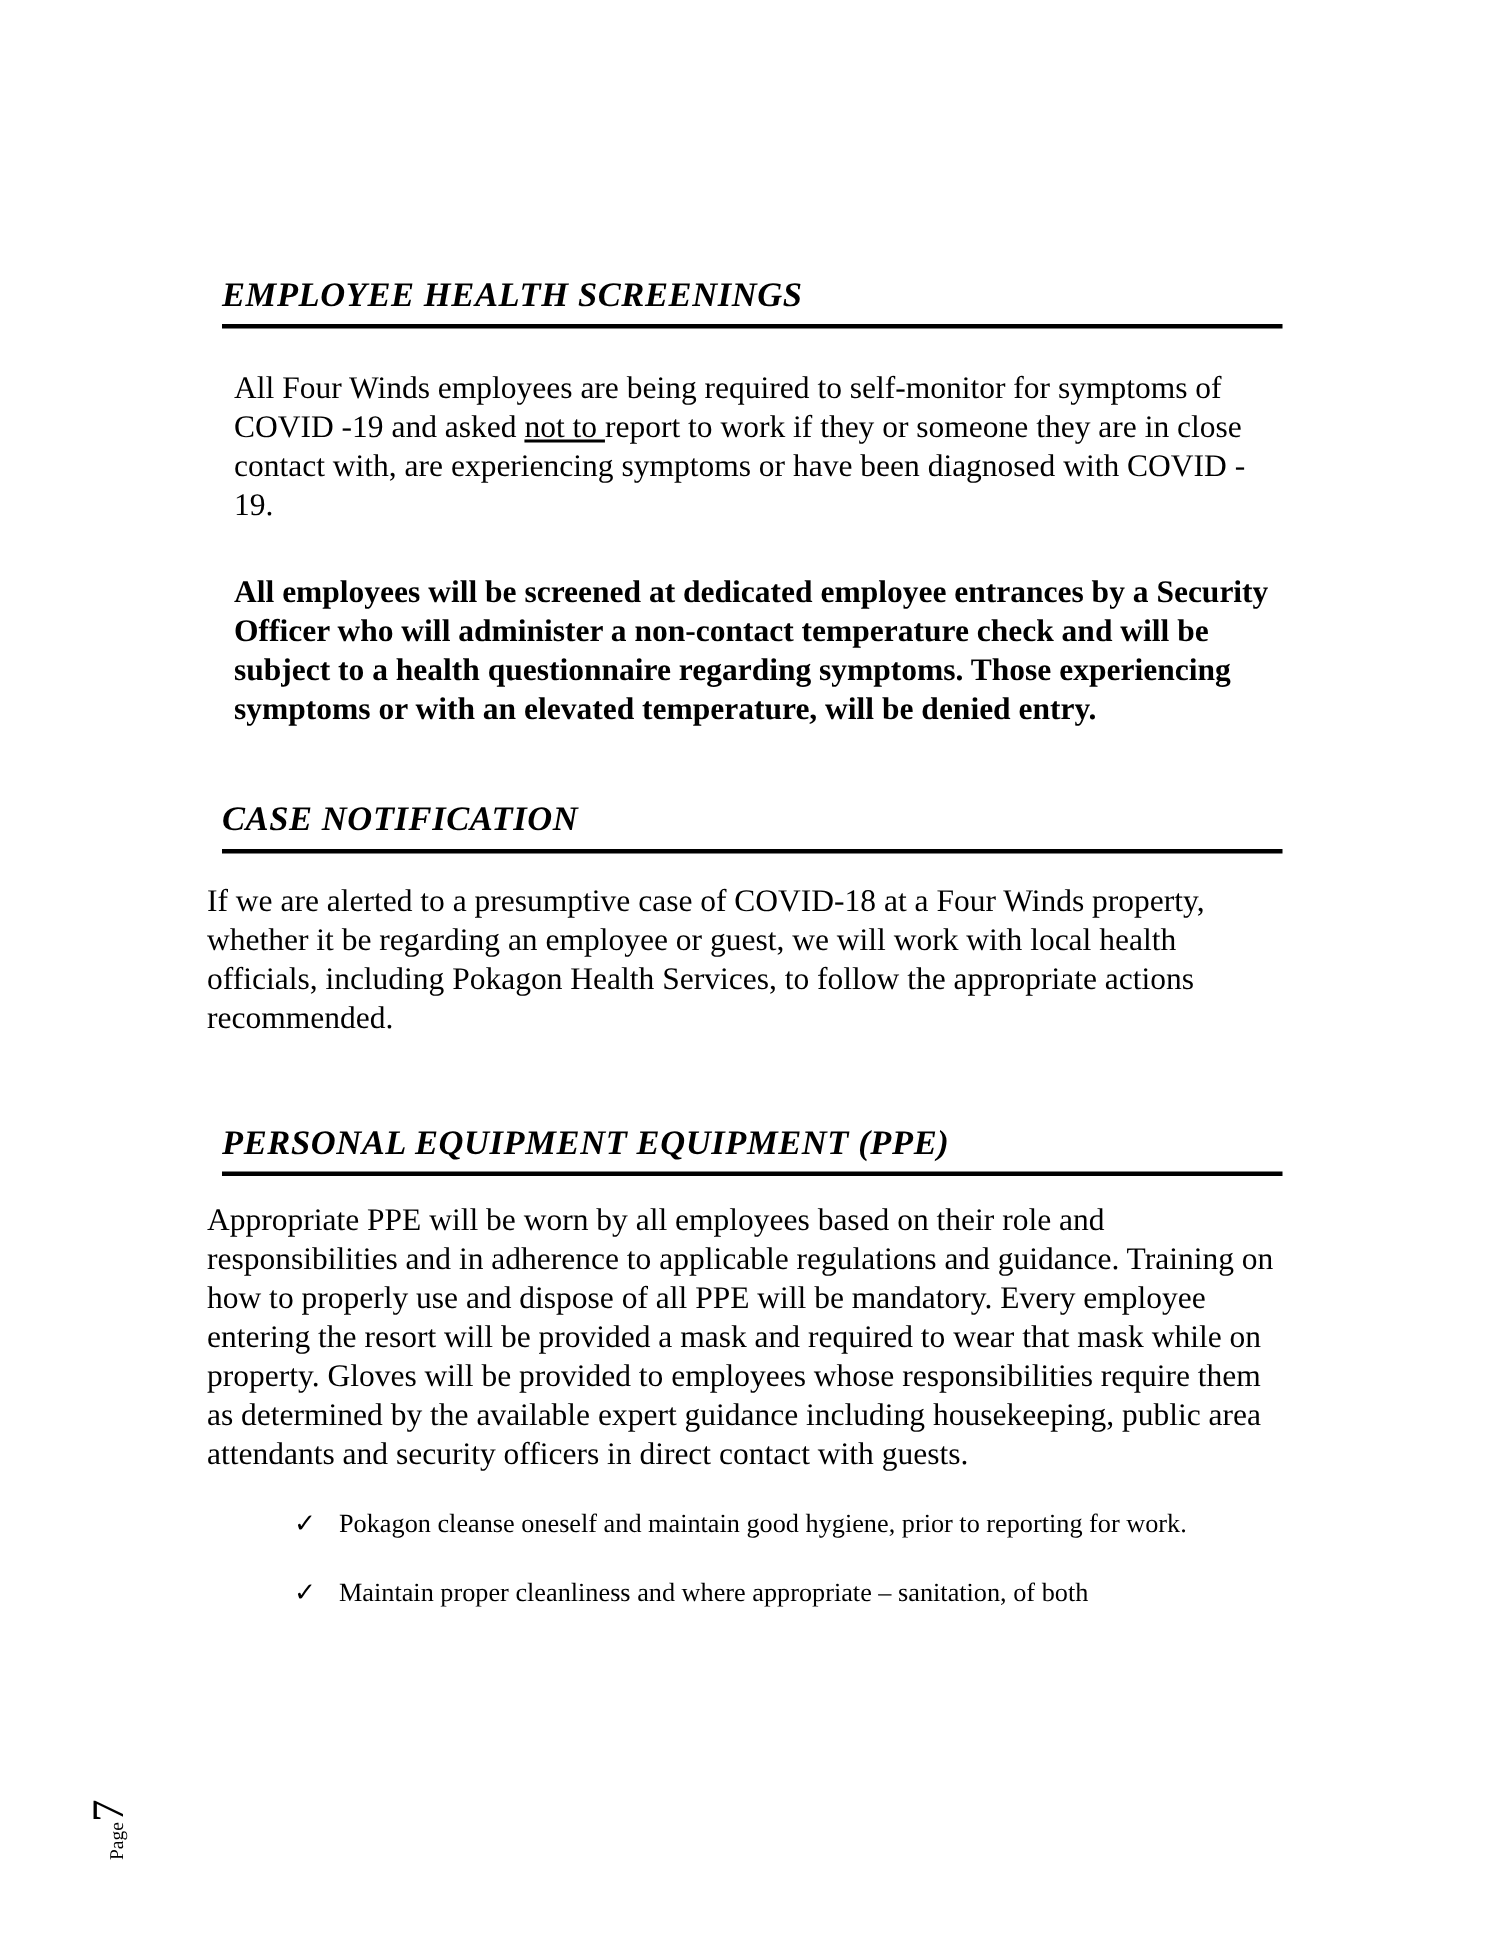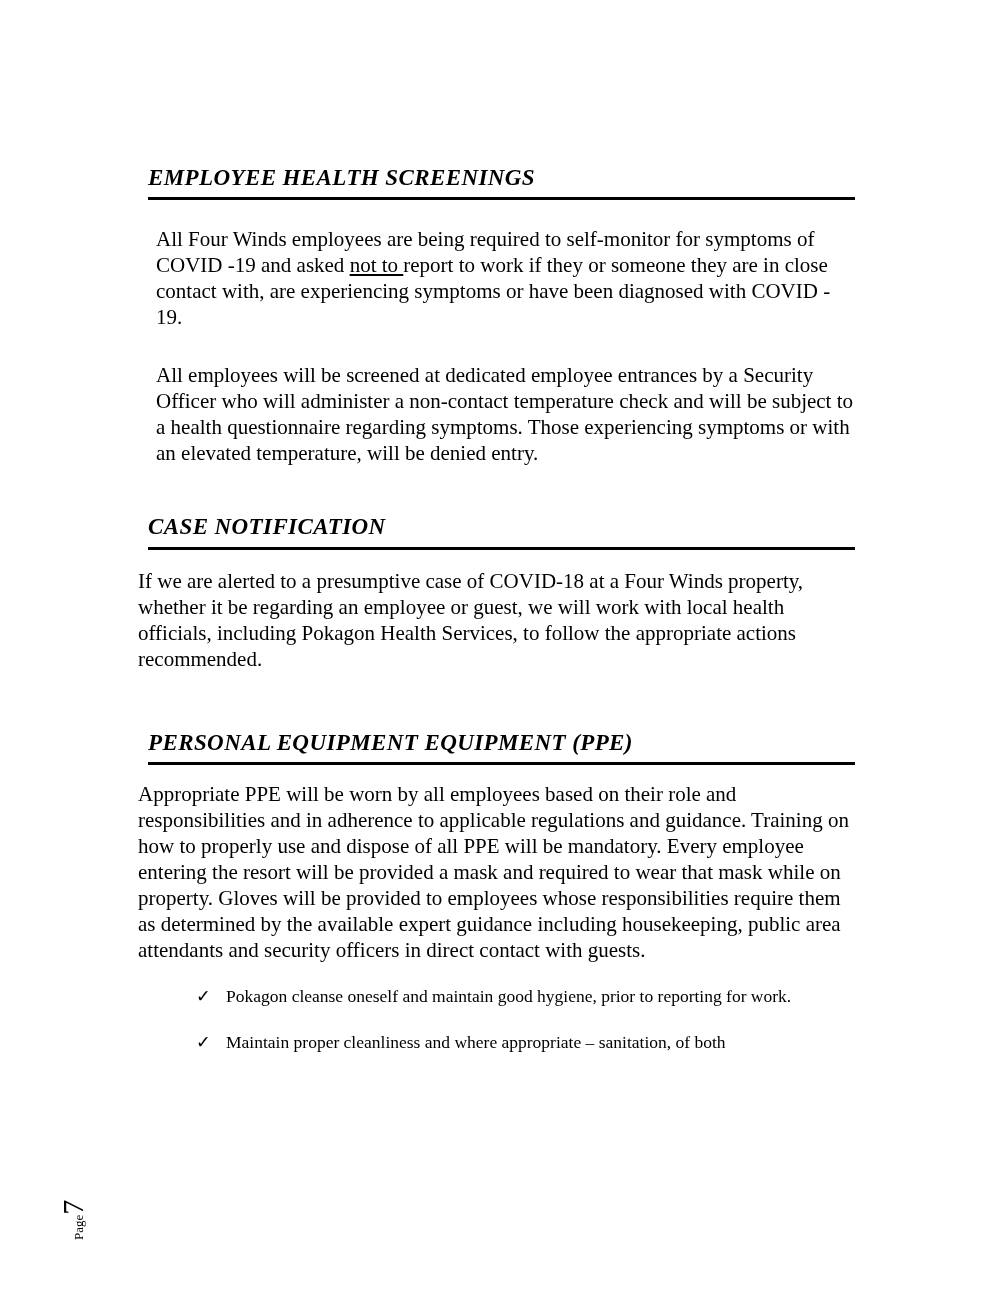--- a/index.html
+++ b/index.html
@@ -12,21 +12,21 @@
       width: 1000px;
       height: 1294px;
       background: #ffffff;
       color: #000000;
       font-family: "Liberation Serif", serif;
       overflow: hidden;
     }
     .content {
       position: absolute;
       left: 148px;
-      top: 165px;
+      top: 184px;
       width: 707px;
     }
     h1, p {
       margin: 0;
       padding: 0;
     }
     .heading {
       font-size: 23px;
       font-weight: bold;
       font-style: italic;
@@ -36,21 +36,21 @@
       padding-bottom: 6px;
     }
     .body-text {
       font-size: 21px;
       line-height: 26px;
     }
     .u {
       text-decoration: underline;
     }
     .s1-para1 { margin: 26px 0 0 8px; }
-    .s1-para2 { margin: 32px 0 16px 8px; }
+    .s1-para2 { margin: 32px 0 16px 8px; font-weight: bold; }
     .s2-heading { margin-top: 48px; }
     .s2-para  { margin: 18px 0 0 -10px; }
     .s3-heading { margin-top: 58px; }
     .s3-para  { margin: 16px 0 0 -10px; }
     .s4-heading { margin-top: 18px; }
     .s4-intro { margin: 40px 0 0 20px; }
     .check-item {
       display: flex;
       margin-left: 48px;
       margin-top: 20px;

